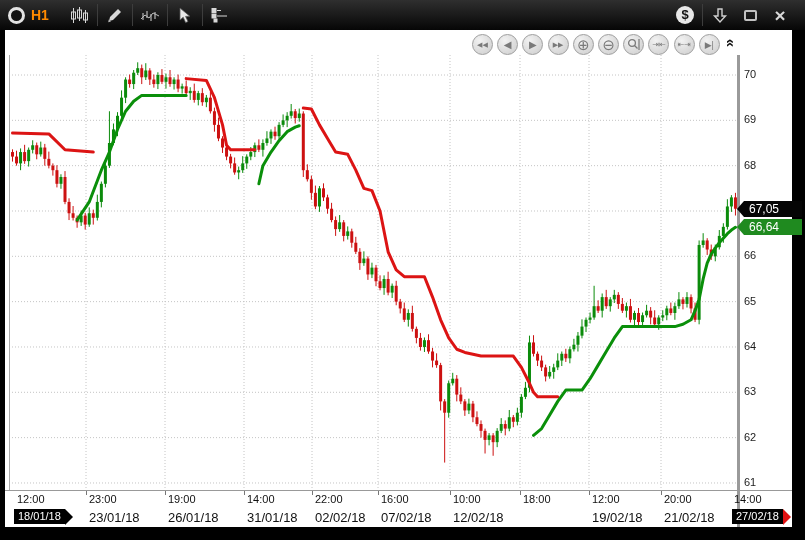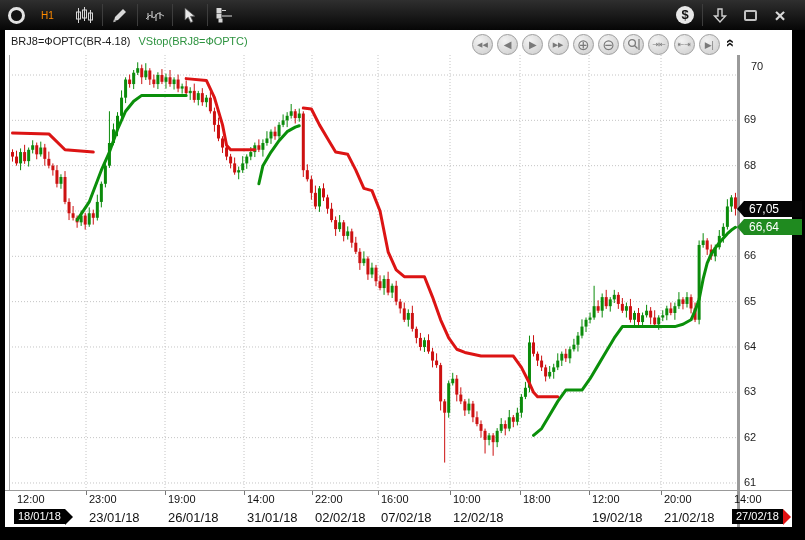--- a/index.html
+++ b/index.html
@@ -5,21 +5,21 @@
   * { margin:0; padding:0; box-sizing:border-box; }
   body { background:#444; font-family:"Liberation Sans", sans-serif; }
   .window { position:relative; width:805px; height:540px; background:#000; overflow:hidden; }
 
   
   .toolbar { position:absolute; left:0; top:0; width:805px; height:30px;
              background:linear-gradient(#2f2f2f,#060606); display:flex; align-items:center; }
   .logo { width:17px; height:17px; border:3px solid #e2e2e2; border-radius:50%;
           margin-left:8px; background:#111; }
   .tb-symbol { color:#ff9900; font-size:15px; font-weight:bold; margin-left:9px; letter-spacing:.3px; }
-  .tb-tf { color:#ff8a00; font-size:10px; font-weight:normal; margin-left:16px; }
+  .tb-tf { color:#ff8a00; font-size:14px; font-weight:bold; margin-left:6px; }
   .tb-btn { width:30px; height:26px; background:none; border:none; display:flex;
             align-items:center; justify-content:center; cursor:pointer; }
   .tb-sep { width:1px; height:22px; background:#3d3d3d; margin:0 2px; }
   .tb-group { display:flex; align-items:center; margin-left:16px; }
   .tb-right { display:flex; align-items:center; margin-left:auto; margin-right:10px; }
   .dollar { width:18px; height:18px; border-radius:50%; background:#e8e8e8; color:#111;
             font-weight:bold; font-size:13px; line-height:18px; text-align:center; }
   .mini-box { width:13px; height:11px; border:2px solid #c2c2c2; border-radius:2px; display:inline-block; }
   .close-x { color:#d8d8d8; font-size:19px; font-weight:bold; line-height:19px; }
 
@@ -140,24 +140,20 @@
         <span class="mini-box"></span>
       </button>
       <button class="tb-btn">
         <span class="close-x">×</span>
       </button>
     </div>
   </div>
 
   <div class="chart-panel">
 
-    <div class="chart-header">
-      <span class="sym">BRJ8=ФОРТС(BR-4.18)</span>
-      <span class="ind">VStop(BRJ8=ФОРТС)</span>
-    </div>
 
     <div class="nav-bar" id="navbar">
         <button class="nav-btn" style="left: 0px; font-size: 7px;">◀◀</button>
         <button class="nav-btn" style="left: 25.2px; font-size: 10px;">◀</button>
         <button class="nav-btn" style="left: 50.4px; font-size: 10px;">▶</button>
         <button class="nav-btn" style="left: 75.6px; font-size: 7px;">▶▶</button>
         <button class="nav-btn" style="left: 100.8px; font-size: 15px;">⊕</button>
         <button class="nav-btn" style="left: 126px; font-size: 15px;">⊖</button>
         <button class="nav-btn" style="left: 151.2px;">
           <svg width="13" height="13" viewBox="0 0 13 13">
@@ -556,21 +552,21 @@
         <polyline points="68.12222222222222,165.05600000000013 80.23888888888888,146.92399999999986 92.35555555555555,115.19299999999974 100.43333333333334,97.06100000000012 108.5111111111111,74.39600000000013 116.58888888888889,56.26399999999987 124.66666666666666,46.291399999999925 132.74444444444444,40.398500000000126 177.17222222222222,40.398500000000126" fill="none" stroke="#0a8f0a" stroke-width="3" stroke-linejoin="round" stroke-linecap="round"></polyline>
         <polyline points="177.17222222222222,23.626399999999922 197.36666666666667,25.439600000000205 205.44444444444443,42.665 213.5222222222222,69.86299999999974 217.5611111111111,90.26149999999987 221.6,94.79450000000026 245.83333333333331,94.79450000000026" fill="none" stroke="#dc1414" stroke-width="3" stroke-linejoin="round" stroke-linecap="round"></polyline>
         <polyline points="249.8722222222222,128.79200000000026 253.9111111111111,110.66 261.9888888888889,97.06100000000012 270.06666666666666,85.72850000000012 278.14444444444445,76.6625 286.22222222222223,72.12950000000026 290.2611111111111,70.7696000000002" fill="none" stroke="#0a8f0a" stroke-width="3" stroke-linejoin="round" stroke-linecap="round"></polyline>
         <polyline points="294.3,53.09090000000018 302.3777777777778,53.9975 310.4555555555555,69.86299999999974 318.5333333333333,83.46200000000024 326.6111111111111,97.06100000000012 338.72777777777776,99.3275 346.80555555555554,115.19299999999974 354.8833333333333,133.325 362.9611111111111,135.59149999999988 371.0388888888889,155.99 379.1166666666667,196.78700000000026 387.19444444444446,214.91899999999987 395.2722222222222,221.71850000000012 415.46666666666664,221.71850000000012 423.5444444444444,242.11700000000025 431.6222222222222,264.78200000000027 439.7,282.9139999999999 447.77777777777777,294.24649999999986 455.85555555555555,297.4195999999999 472.0111111111111,301.0460000000001 504.3222222222222,301.0460000000001 512.4,312.37850000000014 520.4777777777778,328.24399999999986 524.5166666666667,337.31 528.5555555555555,341.8430000000001 548.75,341.8430000000001" fill="none" stroke="#dc1414" stroke-width="3" stroke-linejoin="round" stroke-linecap="round"></polyline>
         <polyline points="524.5166666666667,380.3735000000001 532.5944444444444,373.57399999999984 540.6722222222222,359.97499999999997 548.75,346.3760000000001 556.8277777777778,335.0435000000001 572.9833333333333,335.0435000000001 581.0611111111111,323.7110000000001 589.1388888888889,310.1119999999999 597.2166666666667,296.51300000000003 605.2944444444445,282.9139999999999 613.3722222222221,271.5814999999999 665.8777777777777,271.5814999999999 673.9555555555555,269.315 682.0333333333333,264.78200000000027 686.0722222222222,255.71600000000012 690.1111111111111,244.3835000000001 694.15,223.98499999999999 698.1888888888889,208.11950000000024 702.2277777777778,199.05350000000013 706.2666666666667,193.16059999999968 710.3055555555555,187.72100000000012 714.3444444444444,183.18799999999973 718.3833333333333,178.655 722.4222222222222,175.02860000000007 726.4611111111111,172.30879999999996" fill="none" stroke="#0a8f0a" stroke-width="3" stroke-linejoin="round" stroke-linecap="round"></polyline>
       </svg>
     <div class="plot-border-left"></div>
     <div class="plot-border-right"></div>
 
     <div class="price-axis" id="price-axis">
-        <div class="plabel" style="top: 30px; margin-left: 7px;">70</div>
+        <div class="plabel" style="top: 38px;">70</div>
         <div class="plabel" style="top: 83.33px;">69</div>
         <div class="plabel" style="top: 128.66px;">68</div>
         <div class="plabel" style="top: 173.99px;">67</div>
         <div class="plabel" style="top: 219.32px;">66</div>
         <div class="plabel" style="top: 264.65px;">65</div>
         <div class="plabel" style="top: 309.98px;">64</div>
         <div class="plabel" style="top: 355.31px;">63</div>
         <div class="plabel" style="top: 400.64px;">62</div>
         <div class="plabel" style="top: 445.97px;">61</div>
       </div>

